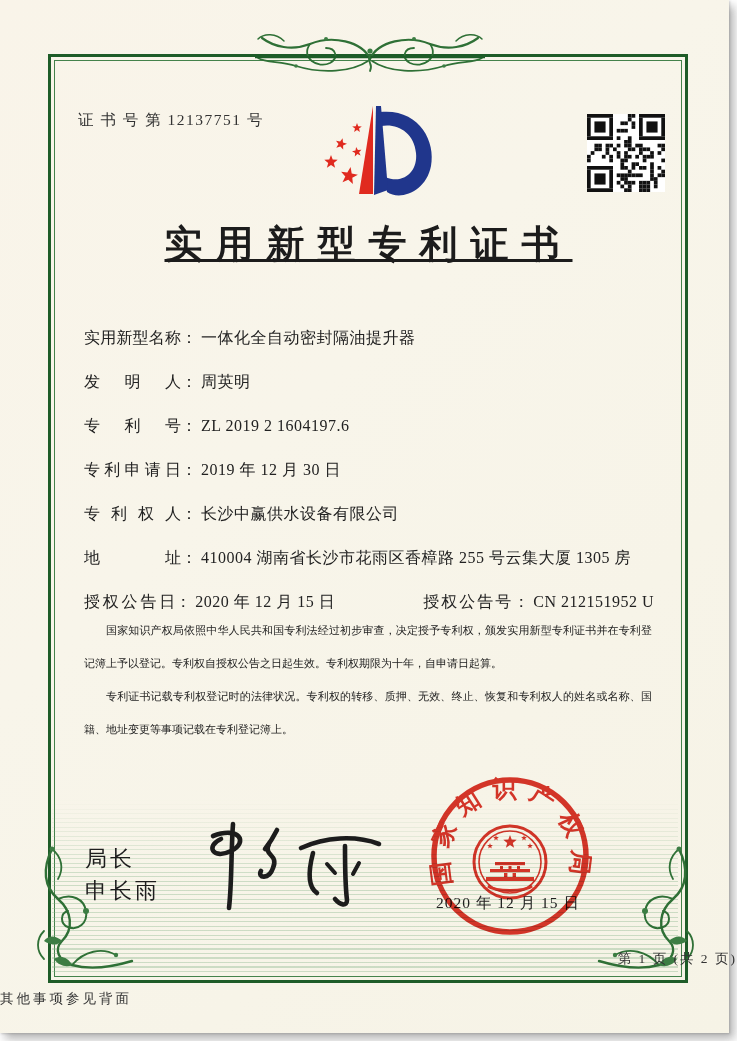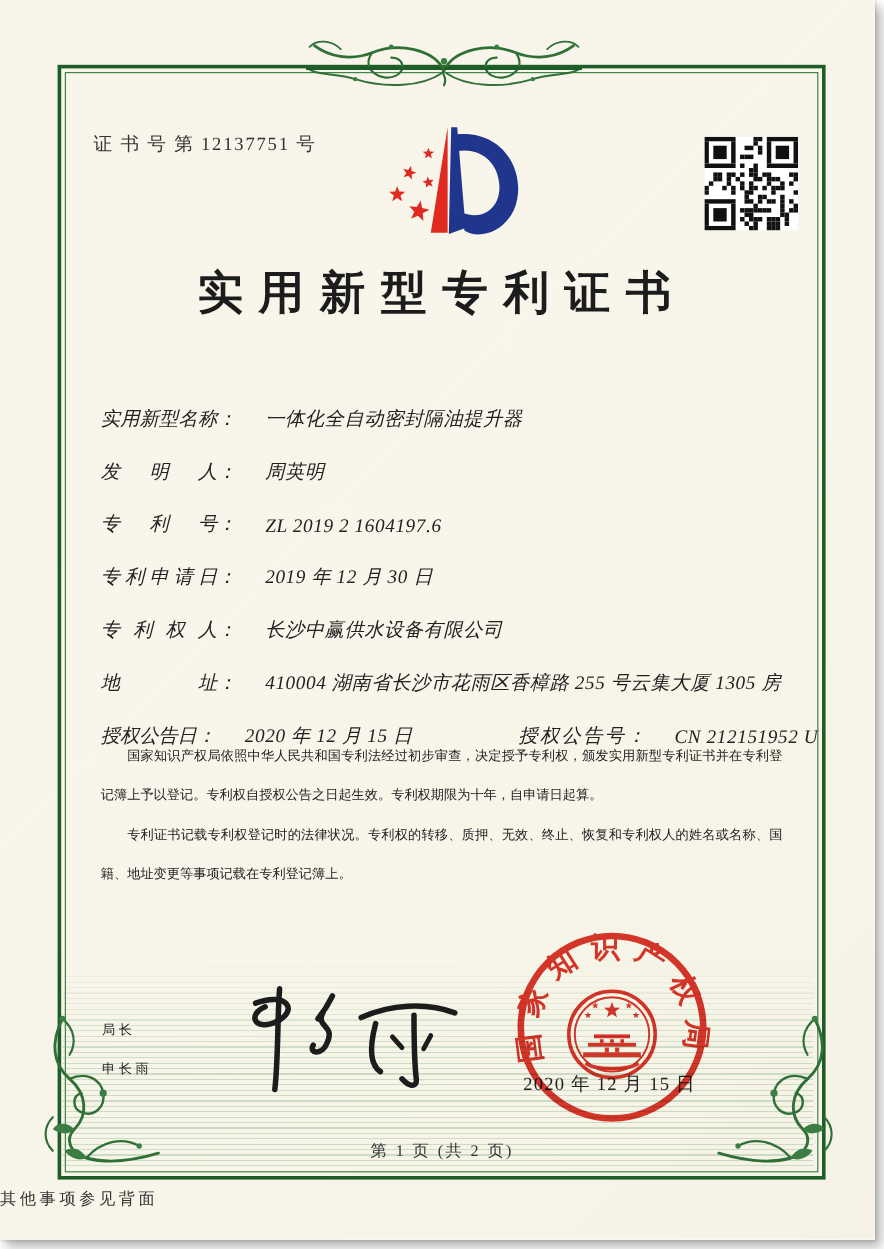--- a/index.html
+++ b/index.html
@@ -14,35 +14,35 @@
   .frame-inner{position:absolute;left:3px;top:3px;right:3px;bottom:3px;
                border:1px solid #44824b;}
   
   .guilloche{position:absolute;left:52px;top:800px;width:626px;height:174px;
      background:repeating-linear-gradient(180deg,rgba(134,180,137,.38) 0 1px,rgba(134,180,137,0) 1px 4.5px);
      -webkit-mask-image:linear-gradient(to bottom,transparent 0,black 45%);
      mask-image:linear-gradient(to bottom,transparent 0,black 45%);}
   .abs{position:absolute;}
   .cert-no{left:78px;top:110px;font-size:15.5px;letter-spacing:1.5px;color:#333;}
   .title{left:0;top:219px;width:737px;text-align:center;font-size:38px;font-weight:600;
-         letter-spacing:13px;color:#1c1c1c;}
+         letter-spacing:13px;color:#1c1c1c;text-decoration:underline;}
   .fields{left:84px;top:316px;width:570px;font-size:16px;color:#222;}
-  .f-row{height:44px;display:flex;align-items:flex-end;white-space:nowrap;font-style:italic;}
+  .f-row{height:44px;display:flex;align-items:center;white-space:nowrap;}
   .f-label{display:inline-block;width:97px;text-align:justify;text-align-last:justify;}
   .f-label2{display:inline-block;letter-spacing:2px;margin-left:88px;}
   .f-colon{display:inline-block;margin-right:4px;}
-  .f-value{letter-spacing:.5px;margin-left:20px;}
+  .f-value{letter-spacing:.5px;}
   .paras{left:84px;top:614px;width:568px;font-size:11px;line-height:33px;
          text-align:justify;color:#222;}
   .paras p{margin:0;text-indent:2em;}
-  .signer{left:85px;top:843px;font-size:11px;letter-spacing:3px;line-height:32px;color:#1e1e1e;font-family:Liberation Serif, serif;}
+  .signer{left:85px;top:843px;font-size:22px;letter-spacing:3px;line-height:32px;color:#1e1e1e;font-family:Liberation Serif, serif;}
   .sig-svg{left:185px;top:820px;}
   .seal-svg{left:428px;top:774px;mix-blend-mode:multiply;opacity:.93;}
   .issue-date{left:436px;top:893px;font-size:15.5px;letter-spacing:1px;color:#222;}
-  .page-info{left:0;top:950px;width:737px;text-align:center;font-size:13.5px;letter-spacing:2px;color:#333;}
+  .page-info{left:0;top:950px;width:737px;text-align:right;font-size:13.5px;letter-spacing:2px;color:#333;}
   .back-note{left:0;top:990px;width:737px;font-size:13.5px;letter-spacing:3px;color:#333;}
   .logo{left:300px;top:102px;}
   .qr{left:587px;top:114px;}
   .flourish-top{left:255px;top:26px;}
   .flourish-bl{left:28px;top:843px;}
   .flourish-br{left:591px;top:843px;}
 </style>
 </head>
 <body>
 

